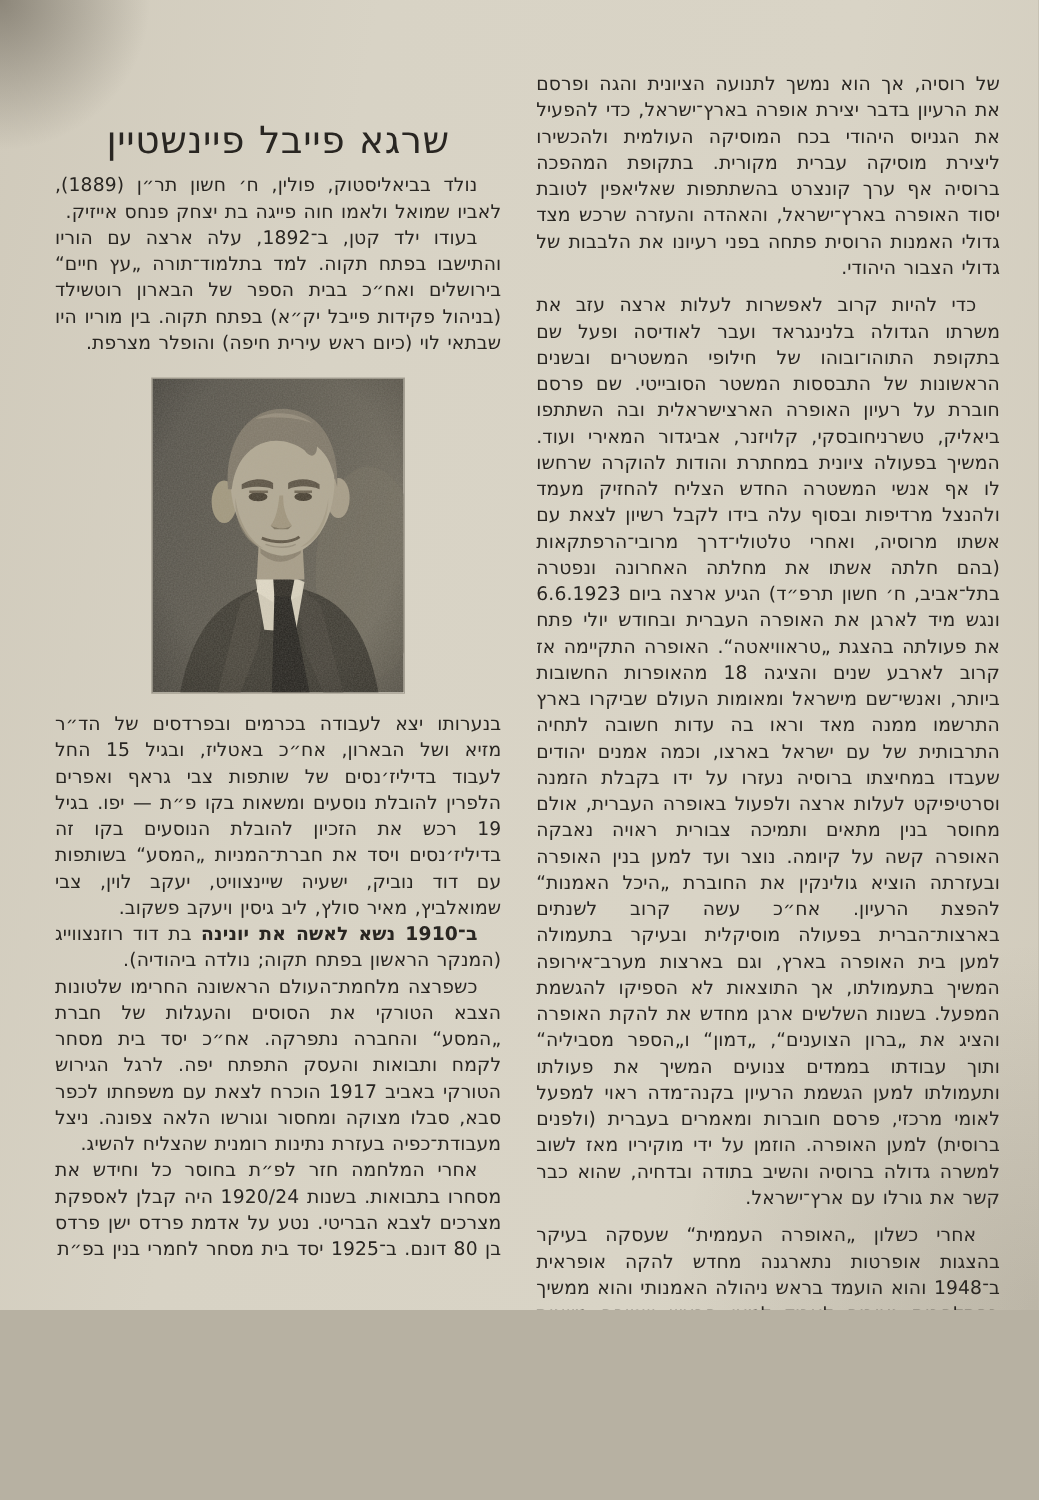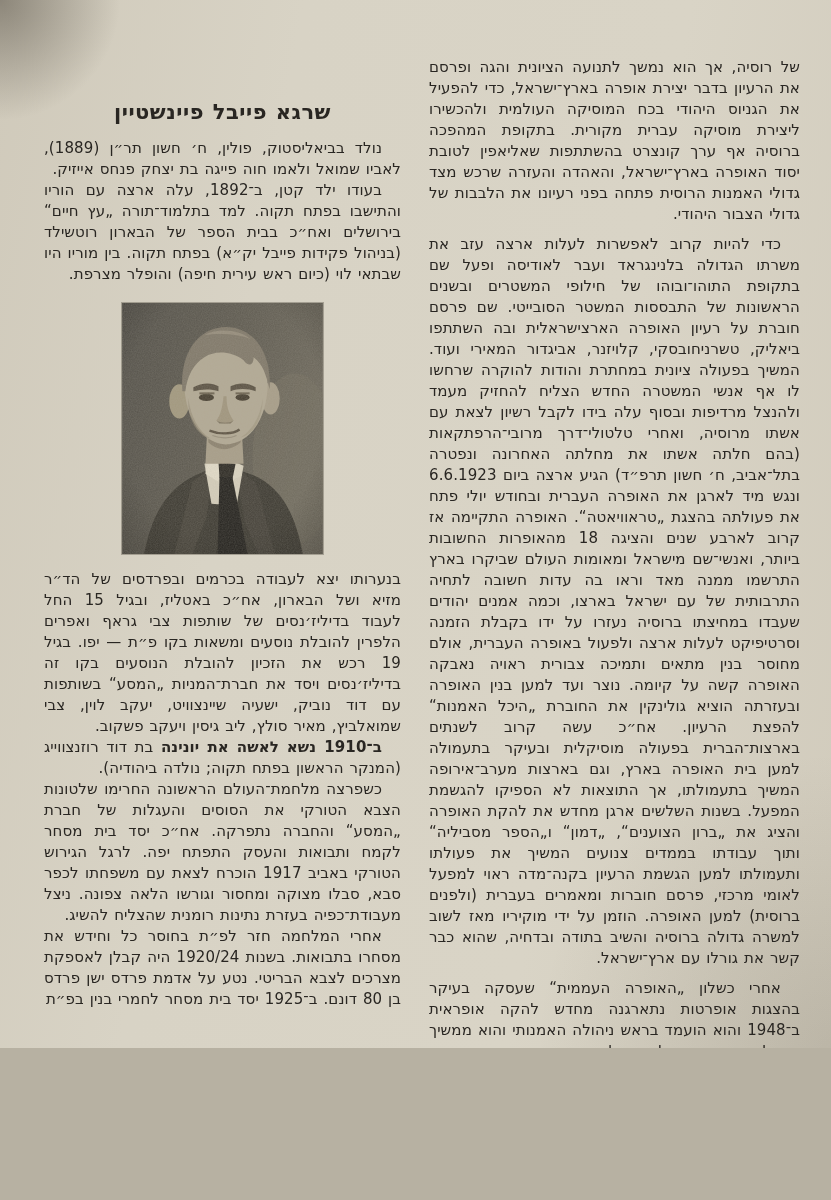--- a/index.html
+++ b/index.html
@@ -23,21 +23,21 @@
     font-size:15px;line-height:21px;letter-spacing:.1px;
     word-spacing:1px;
   }
   .col-left{top:72px;left:44px;width:357px;}
   .col-right{top:57px;right:31px;width:371px;}
   .col p{margin:0;text-indent:19px;}
   .col p.noindent{text-indent:0;}
   .col p.gap{margin-top:9px;}
   .bold{font-weight:bold;}
   h1.entry-title{
-    font-size:21px;font-weight:bold;text-align:center;
+    font-size:30px;font-weight:normal;text-align:center;
     margin:30px 0 15px;letter-spacing:.5px;text-indent:0;
   }
   figure.photo{
     margin:18px auto 15px;width:201px;height:251px;padding:0;
     box-shadow:0 0 0 1px rgba(70,64,52,.35);
   }
   .page-number{
     position:absolute;top:1154px;right:45px;
     font-size:18px;font-weight:normal;letter-spacing:1.5px;
     direction:ltr;color:#2b2823;

